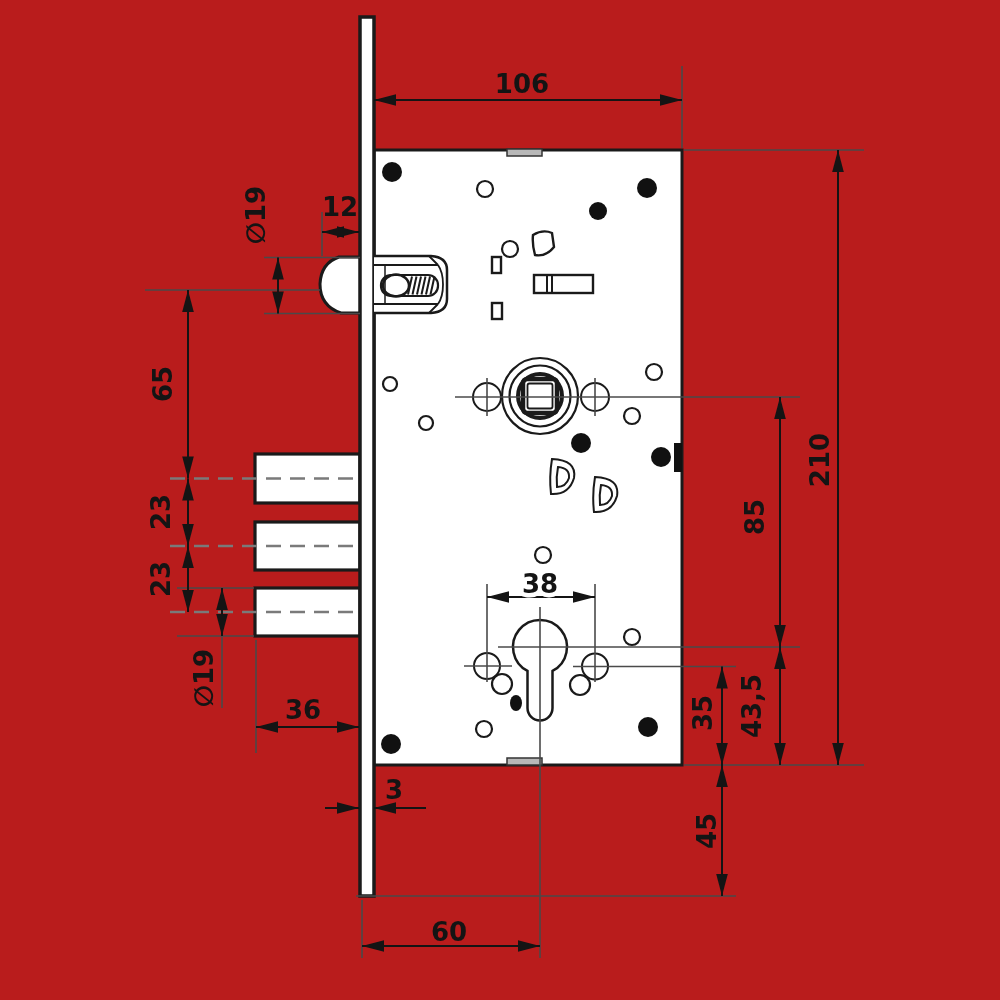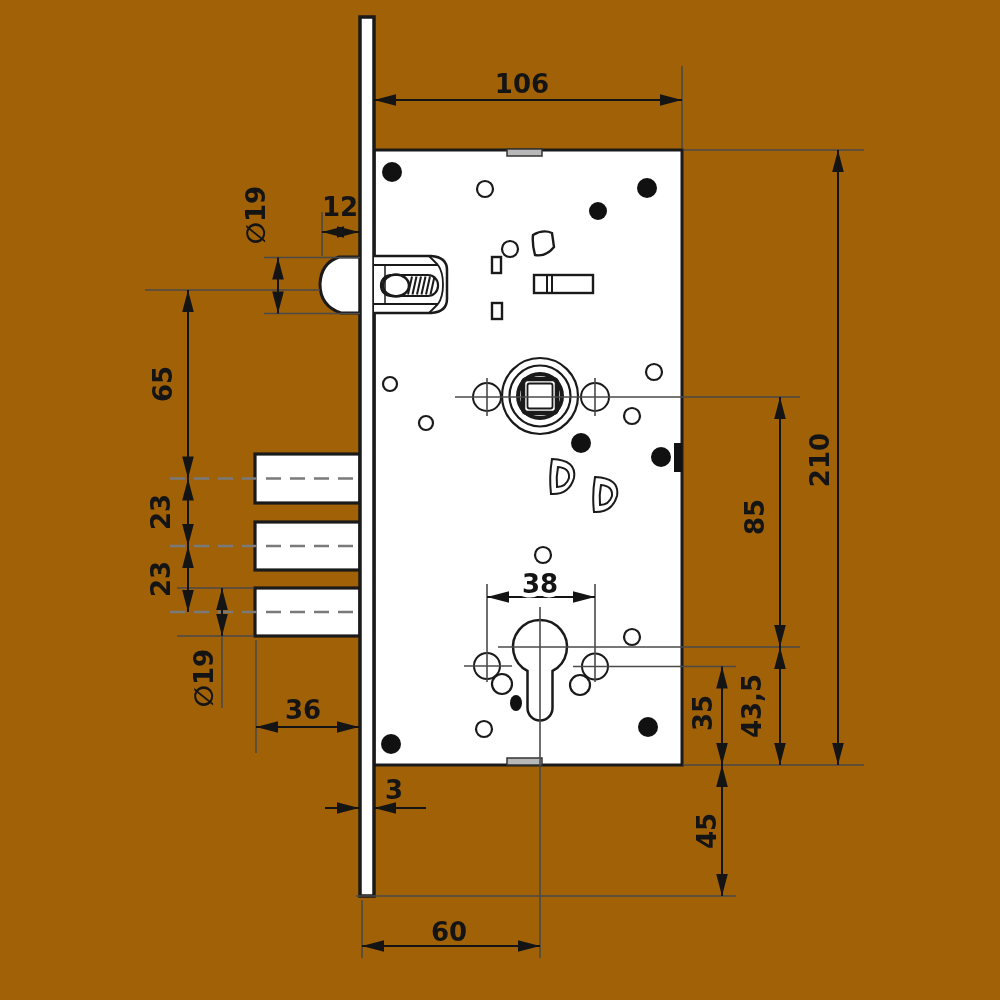--- a/index.html
+++ b/index.html
@@ -1,17 +1,17 @@
 <!DOCTYPE html>
 <html><head>
 <meta charset="utf-8">
 <style>
   html,body{margin:0;padding:0;background:#fff;}
   .canvas{
-    position:relative;width:1000px;height:1000px;background:#a16207;
+    position:relative;width:1000px;height:1000px;background:#b91c1c;
     font-family:"DejaVu Sans",sans-serif;
   }
   svg{display:block}
   text{
     font-family:"DejaVu Sans","Liberation Sans",sans-serif;
     font-weight:bold;font-size:26px;fill:#141414;
   }
   .halo{paint-order:stroke;stroke:#ffffff;stroke-width:9px;stroke-linejoin:round;}
 </style>
 </head>

